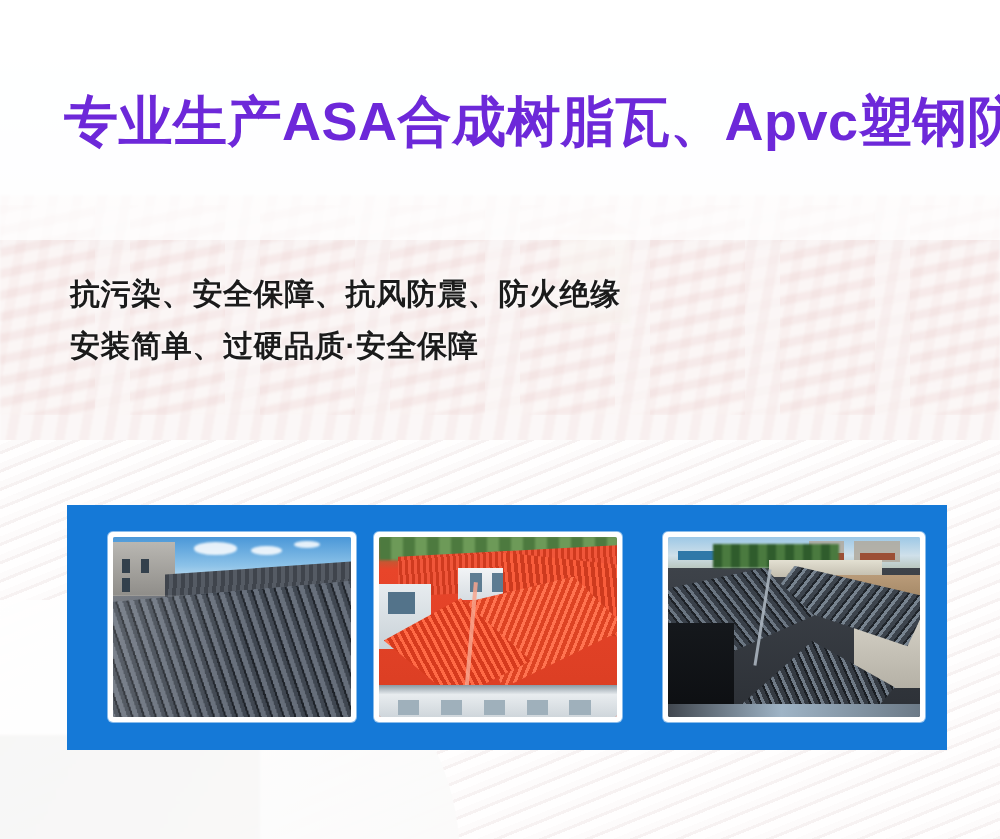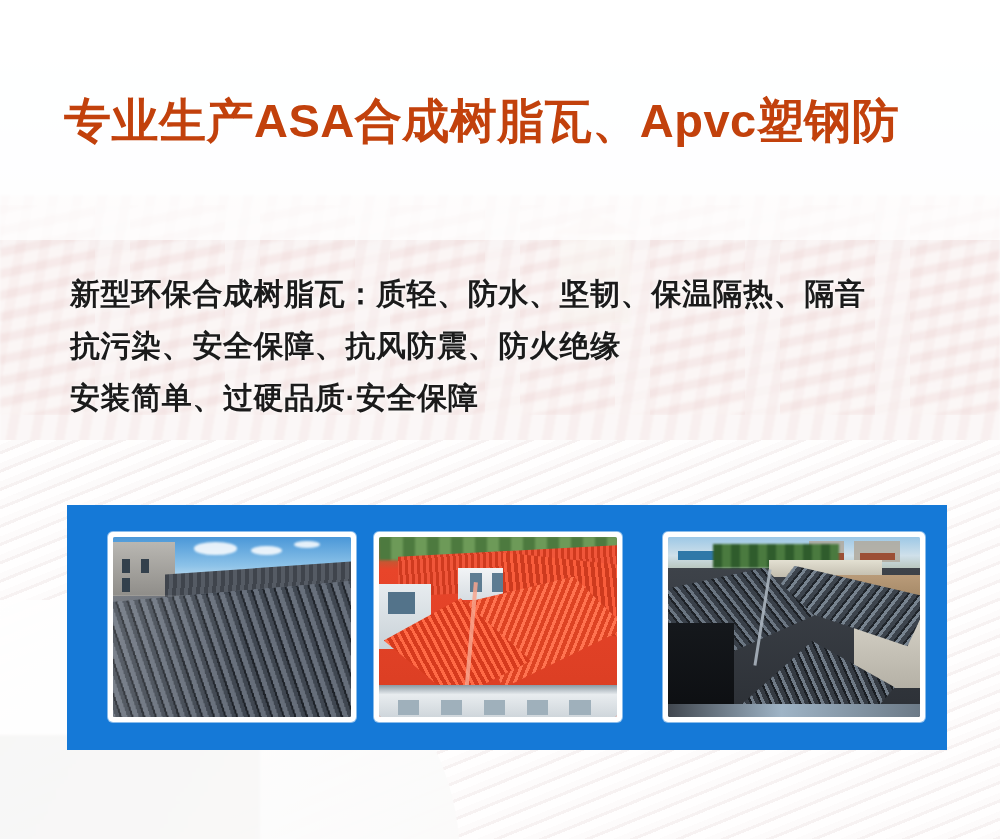--- a/index.html
+++ b/index.html
@@ -78,22 +78,22 @@
     background:linear-gradient(120deg,#e9e8e6,#eeeceb);
     opacity:.9;filter:blur(1px);
   }
   
   .bg-veil{position:absolute;inset:0;background:rgba(255,255,255,0.62);}
   .bg-veil-top{position:absolute;left:0;top:0;width:1000px;height:240px;background:rgba(255,255,255,0.72);}
 
   
   .headline{
     position:absolute;left:64px;top:92px;width:880px;
-    font-size:47px;line-height:58px;font-weight:bold;letter-spacing:.5px;
-    color:#c2410c;
+    font-size:54px;line-height:58px;font-weight:bold;letter-spacing:.5px;
+    color:#6d28d9;
     text-shadow:0 0 2px rgba(255,255,255,.85),0 1px 0 rgba(255,255,255,.6);
     white-space:nowrap;
   }
   .headline .l2{letter-spacing:1.5px;}
 
   
   .bodycopy{position:absolute;left:70px;top:268px;width:900px;color:#1b1b1b;}
   .bodycopy .ln{
     font-size:30px;line-height:52px;font-weight:bold;letter-spacing:.6px;
     text-shadow:0 0 3px rgba(255,255,255,.95),0 0 6px rgba(255,255,255,.7);
@@ -220,21 +220,20 @@
     <div class="bg-graywedge"></div>
     <div class="bg-veil"></div>
     <div class="bg-veil-top"></div>
   </div>
 
   <div class="headline">
     <div class="l1">专业生产ASA合成树脂瓦、Apvc塑钢防</div>
   </div>
 
   <div class="bodycopy">
-    <div class="ln">新型环保合成树脂瓦：质轻、防水、坚韧、保温隔热、隔音</div>
     <div class="ln">抗污染、安全保障、抗风防震、防火绝缘</div>
     <div class="ln">安装简单、过硬品质·安全保障</div>
   </div>
 
   <div class="gallery">
     <div class="shots">
 
       <div class="shot s1">
         <div class="photo p1">
           <div class="sky"></div>

